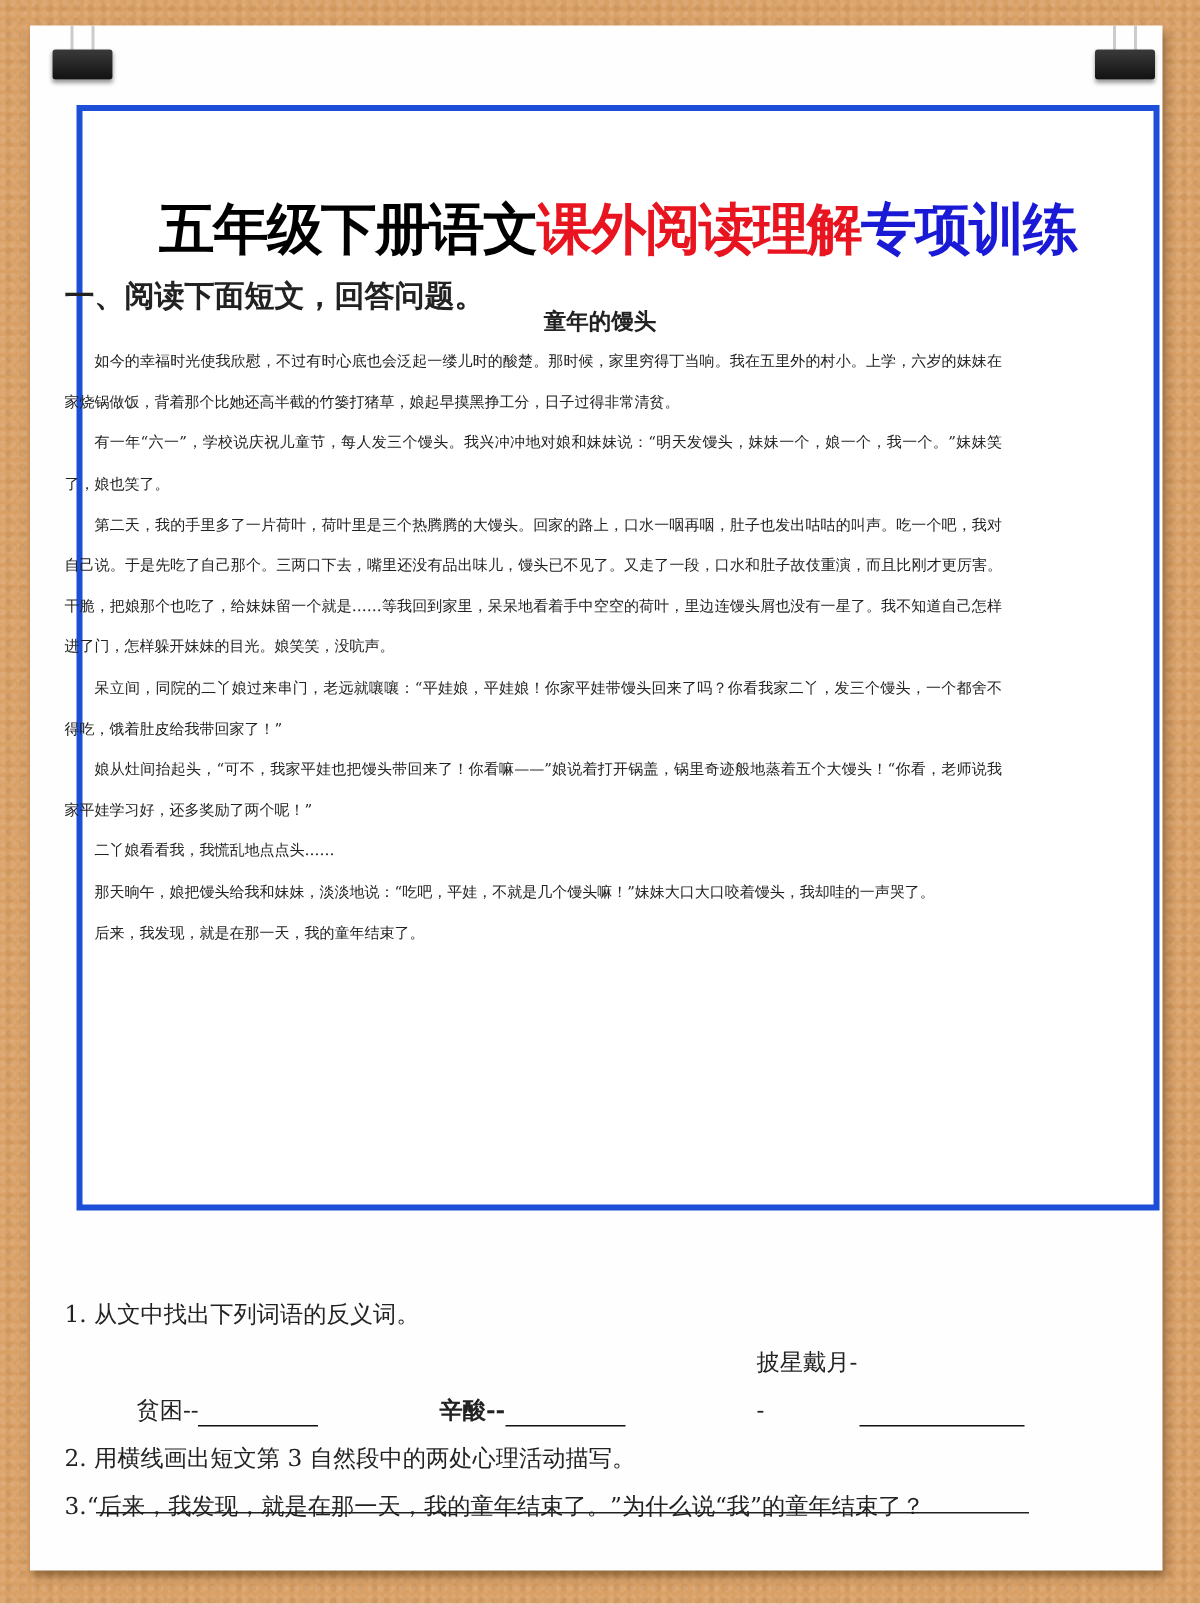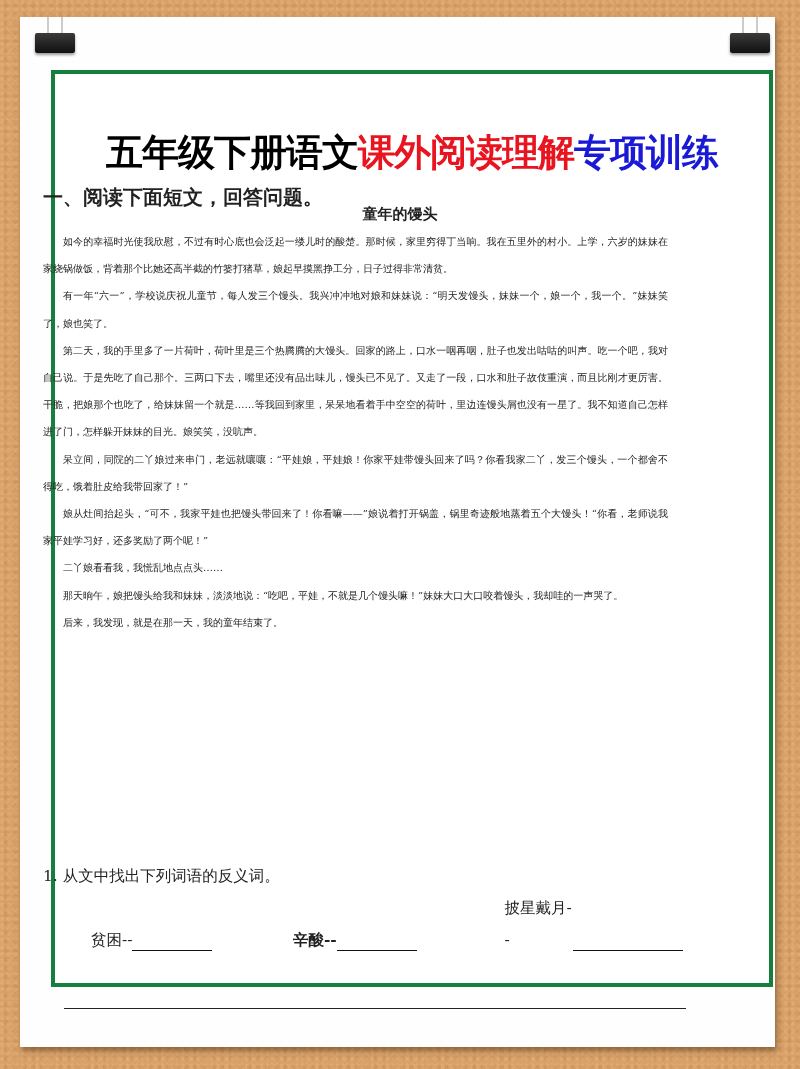--- a/index.html
+++ b/index.html
@@ -32,22 +32,22 @@
     border-radius: 2px;
     box-shadow: 0 2px 3px rgba(0,0,0,0.4);
   }
   .clip .wire {
     position: absolute; bottom: 14px; width: 2px; height: 22px;
     background: #ccc;
   }
   .frame {
     position: absolute;
     left: 31px; top: 53px;
-    width: 722px; height: 917px;
-    border: 4px solid #15803d;
+    width: 722px; height: 737px;
+    border: 4px solid #1d4ed8;
     background: #fff;
   }
   .title {
     position: absolute;
     left: 0; right: 0; top: 54px;
     text-align: center;
     font-family: "DejaVu Sans", "Liberation Sans", sans-serif;
     font-weight: bold;
     font-size: 37px;
     letter-spacing: -1px;
@@ -133,15 +133,17 @@
     </div>
     <div class="blank-item" style="width:222px;font-weight:bold;">
       <span>辛酸--</span>
       <span class="blank-line" style="width:80px;"></span>
     </div>
     <div class="blank-item">
       <span>披星戴月--</span>
       <span class="blank-line" style="width:115px;"></span>
     </div>
   </div>
+  <div>2. 用横线画出短文第 3 自然段中的两处心理活动描写。</div>
+  <div>3.“后来，我发现，就是在那一天，我的童年结束了。”为什么说“我”的童年结束了？</div>
 </div>
 
 <div class="answer-line"></div>
 
 </body></html>

